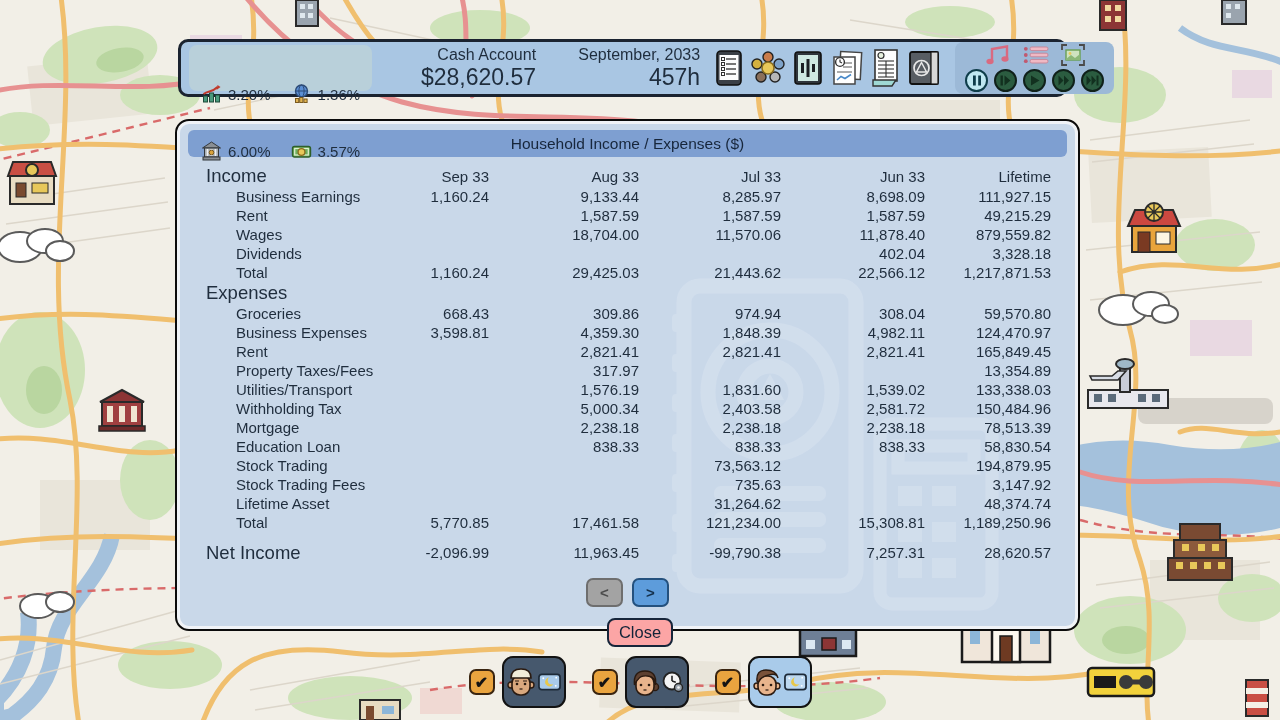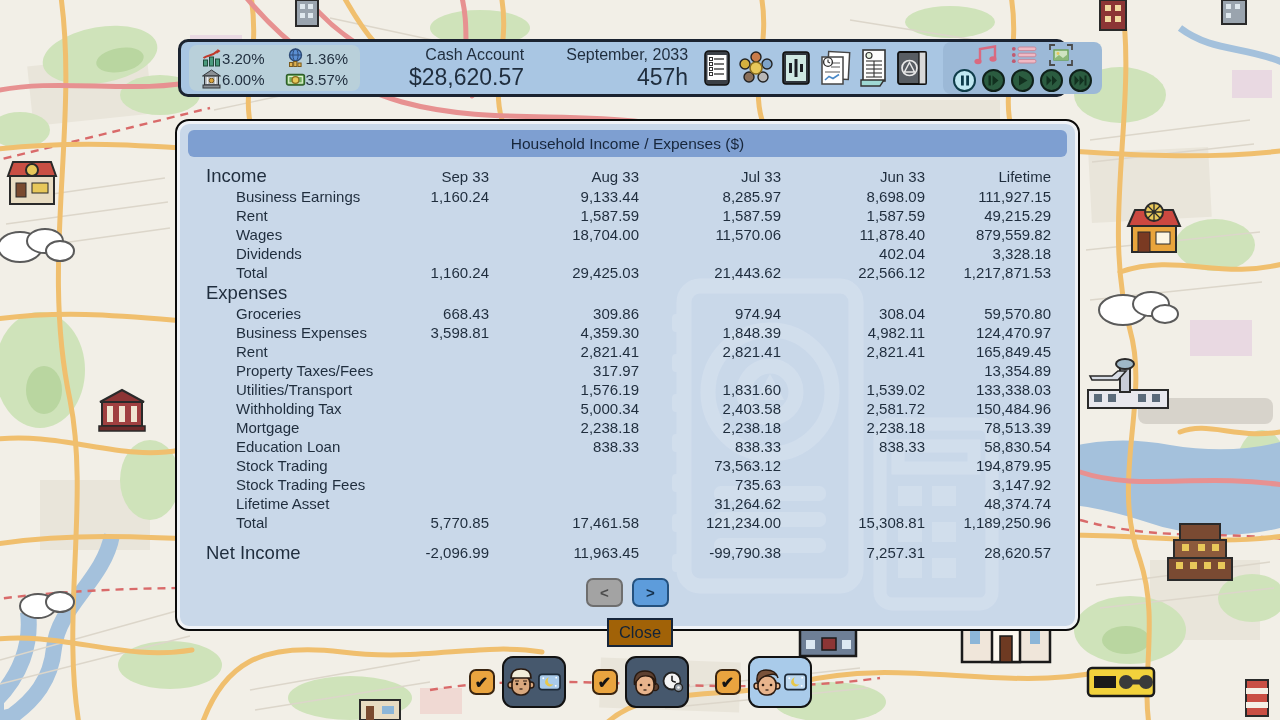--- a/index.html
+++ b/index.html
@@ -16,21 +16,21 @@
   .topbar{
     position:absolute;left:178px;top:39px;width:889px;height:58px;
     background:#a9c6e3;border:3px solid #1b2330;border-radius:10px;
     box-sizing:border-box;display:flex;align-items:center;gap:16px;padding:0 8px;
     z-index:4;
   }
   .rates{
     background:#b9d0da;border-radius:8px;height:46px;box-sizing:border-box;
     padding:3px 12px;display:grid;grid-template-columns:auto auto;gap:1px 20px;align-items:center;
   }
-  .rate{display:flex;align-items:center;font-size:15px;color:#1f2d3d;}
+  .rate{display:flex;align-items:center;gap:6px;font-size:15px;color:#1f2d3d;margin-top:36px;}
   .cash-block,.date-block{text-align:right;min-width:148px;line-height:1.15;}
   .blk-label{font-size:16px;}
   .blk-value{font-size:23px;}
   .menu-icons{display:flex;align-items:center;gap:9px;}
   .menu-icons .mi{display:flex;}
   .right-cluster{
     margin-left:auto;background:#9cb9d7;border-radius:8px;height:52px;box-sizing:border-box;
     display:flex;flex-direction:column;align-items:center;justify-content:center;gap:3px;padding:2px 10px;
   }
   .right-top{display:flex;gap:12px;align-items:center;}
@@ -61,21 +61,21 @@
   .statement-table tr.spacer td{height:9px;line-height:9px;}
   .pagination{display:flex;justify-content:center;gap:9px;margin-top:13px;position:relative;z-index:1;}
   .page-btn{
     width:37px;height:29px;border-radius:7px;font-size:15px;font-weight:bold;
     display:flex;align-items:center;justify-content:center;cursor:pointer;
     background:#5d9cdb;border:2px solid #24517e;color:#14304b;
   }
   .page-btn.disabled{background:#a3a3a3;border-color:#6e6e6e;color:#4c4c4c;}
   .close-btn{
     position:absolute;left:50%;transform:translateX(-50%);top:618px;z-index:6;
-    width:66px;height:29px;background:#a16207;border:2.5px solid #16253a;border-radius:0;
+    width:66px;height:29px;background:#fca5a5;border:2.5px solid #16253a;border-radius:8px;
     font-size:16.5px;color:#122338;display:flex;align-items:center;justify-content:center;
     font-family:"Liberation Sans", sans-serif;cursor:pointer;
   }
   
   .members{position:absolute;left:0;right:0;top:656px;display:flex;justify-content:center;gap:26px;z-index:4;}
   .member{display:flex;align-items:center;gap:7px;}
   .member-check{
     width:26px;height:26px;background:#e9a43f;border:2.5px solid #3a2510;border-radius:7px;
     box-sizing:border-box;display:flex;align-items:center;justify-content:center;
     font-size:16px;font-weight:bold;color:#131313;cursor:pointer;

